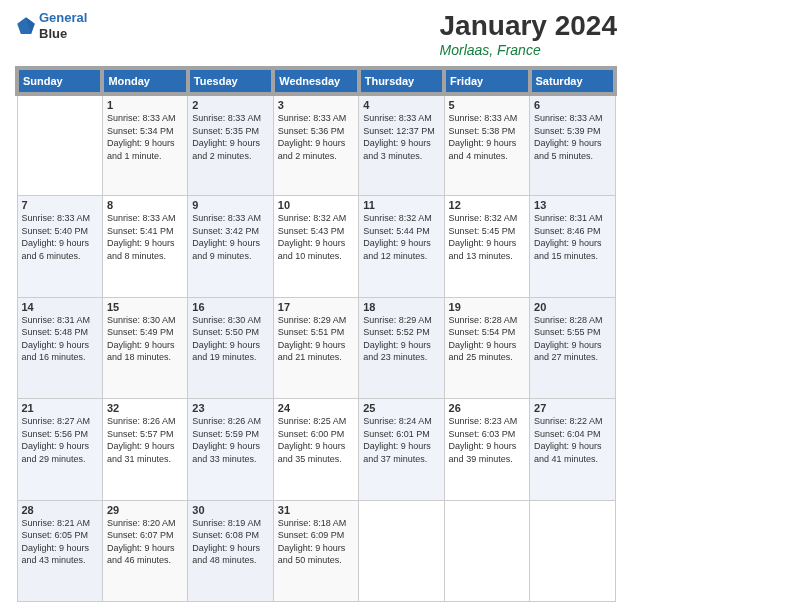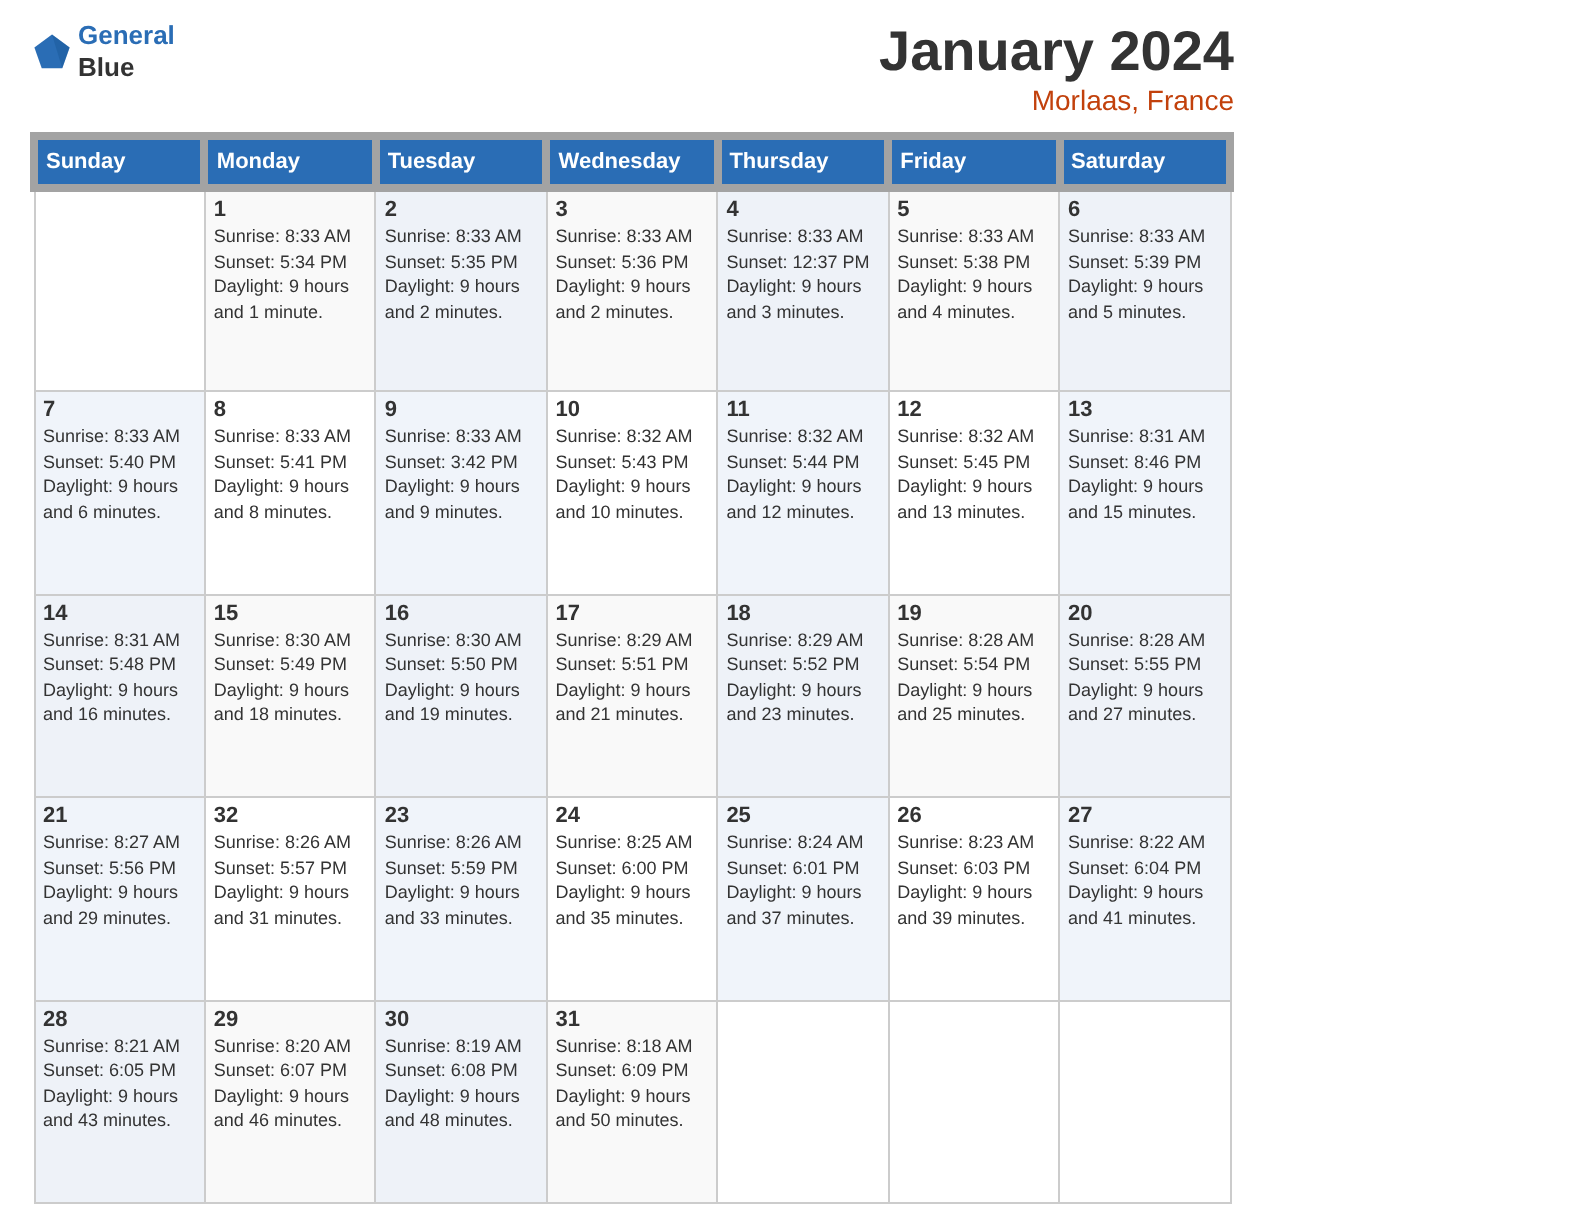--- a/index.html
+++ b/index.html
@@ -35,30 +35,30 @@
       line-height: 1.2;
     }
     .logo-text span {
       color: #2a6db5;
     }
     .logo-icon {
       width: 22px;
       height: 22px;
     }
     .title-block {
-      text-align: right;
     }
     .month-title {
       font-size: 28px;
       font-weight: bold;
       color: #333;
     }
     .location {
       font-size: 14px;
-      color: #c2410c;
+      color: #15803d;
+      font-style: italic;
     }
     .calendar {
       flex: 1;
       border-collapse: collapse;
       width: 100%;
       font-size: 9.5px;
     }
     .calendar thead tr th {
       background-color: #2a6db5;
       color: #fff;

